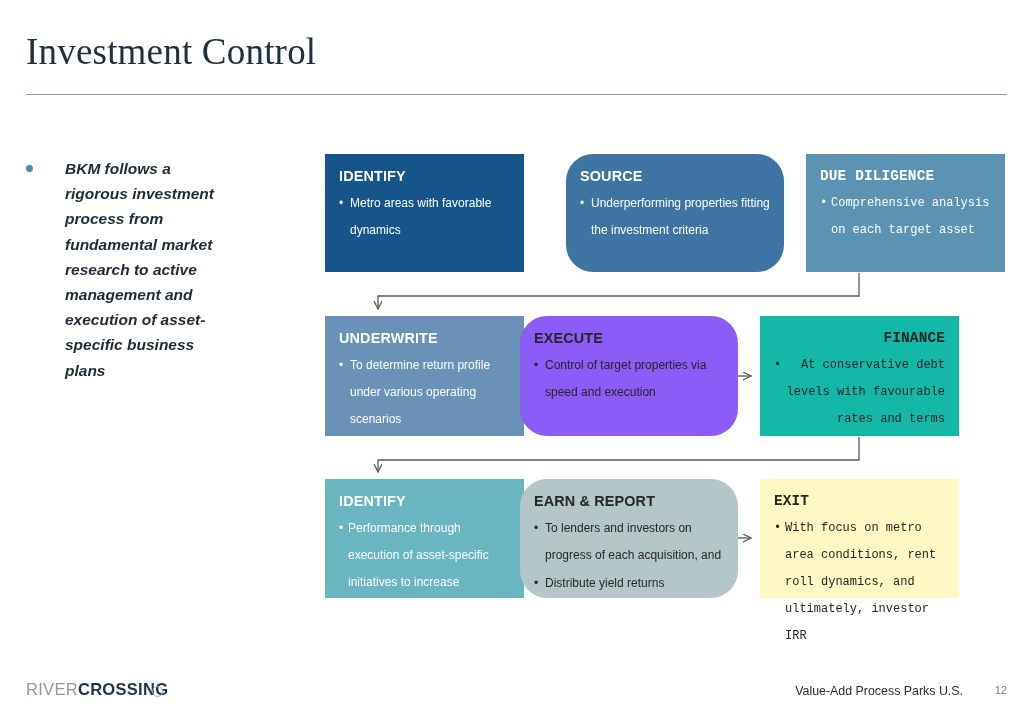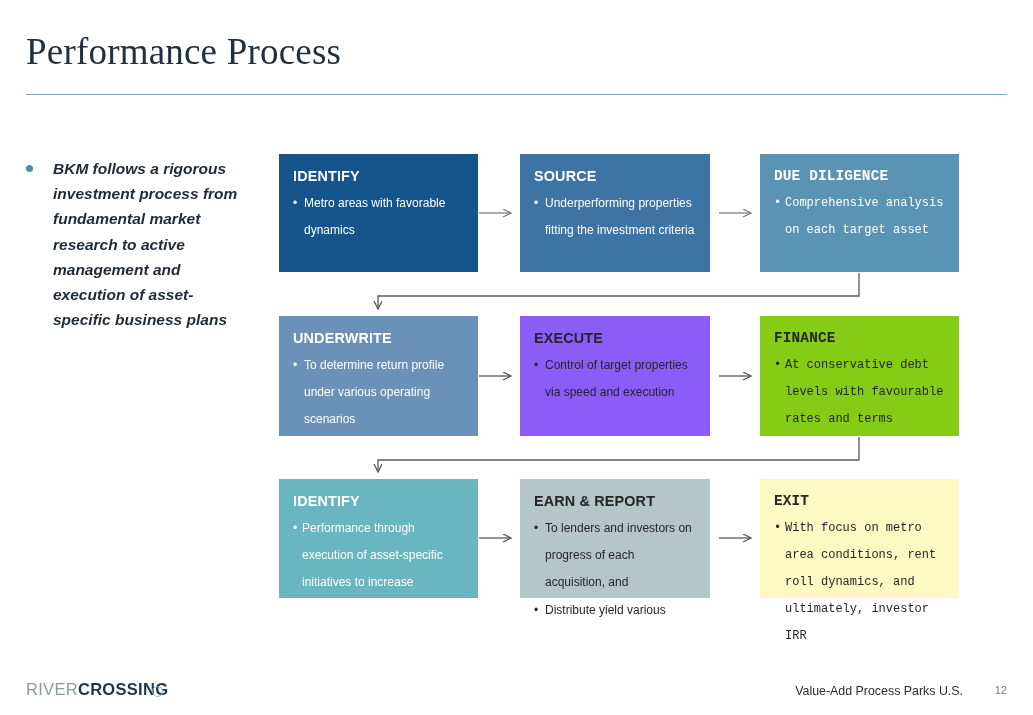--- a/index.html
+++ b/index.html
@@ -47,21 +47,21 @@
   }
   #left-note .dot {
     width: 7px;
     height: 7px;
     border-radius: 50%;
     background: #4a90ab;
     margin-top: 9px;
     flex: 0 0 auto;
   }
   #left-note .note-text {
-    margin-left: 20px;
+    margin-left: 32px;
     font-size: 15.5px;
     font-weight: bold;
     font-style: italic;
     line-height: 25.2px;
     color: #1f2b36;
   }
 
   
   .flow-box {
     position: absolute;
@@ -87,26 +87,26 @@
     margin-bottom: 1px;
   }
   .flow-box li::before {
     content: "\2022";
     position: absolute;
     left: 0;
     top: -0.5px;
   }
   .flow-box.tight li { padding-left: 9px; }
 
-  .light-text { color: #ffffff; }
+  .light-text { color: #ffffff; margin-left: 46px; }
   .dark-text  { color: #262626; }
 
   
   .col1 { left: 279px; width: 199px; }
-  .col2 { left: 520px; width: 190px; }
+  .col2 { left: 520px; width: 218px; border-radius: 27px; }
   .col3 { left: 760px; width: 199px; font-family: Liberation Mono, monospace; }
   .row1 { top: 154px;  height: 118px; }
   .row2 { top: 316px;  height: 120px; }
   .row3 { top: 479px;  height: 119px; }
 
   
   #connectors {
     position: absolute;
     left: 0;
     top: 0;
@@ -161,21 +161,21 @@
     position: absolute;
     right: 26px;
     top: 684px;
     font-size: 11px;
     color: #7a7a7a;
   }
 </style>
 </head>
 <body>
 
-<div id="slide-title">Performance Process</div>
+<div id="slide-title">Investment Control</div>
 <div id="title-rule"></div>
 
 <div id="left-note">
   <span class="dot"></span>
   <span class="note-text">BKM follows a rigorous investment process from fundamental market research to active management and execution of asset-specific business plans</span>
 </div>
 
 <svg id="connectors" viewBox="0 0 1033 715">
   <defs>
     <marker id="ah" markerWidth="10" markerHeight="10" refX="9" refY="4" orient="auto" markerUnits="userSpaceOnUse">
@@ -244,39 +244,39 @@
   </ul>
 </div>
 
 <div class="flow-box col2 row2 dark-text" style="background:#8b5cf6;">
   <div class="box-title">EXECUTE</div>
   <ul>
     <li>Control of target properties via speed and execution</li>
   </ul>
 </div>
 
-<div class="flow-box col3 row2 dark-text" style="background:#84cc16;">
+<div class="flow-box col3 row2 dark-text" style="background:#14b8a6;text-align:right;">
   <div class="box-title">FINANCE</div>
   <ul>
     <li>At conservative debt levels with favourable rates and terms</li>
   </ul>
 </div>
 
 <div class="flow-box col1 row3 light-text tight" style="background:#69b5c0;">
   <div class="box-title">IDENTIFY</div>
   <ul>
     <li>Performance through execution of asset-specific initiatives to increase occupancy and rental rates</li>
   </ul>
 </div>
 
 <div class="flow-box col2 row3 dark-text" style="background:#b4c6c7;">
   <div class="box-title">EARN &amp; REPORT</div>
   <ul>
     <li>To lenders and investors on progress of each acquisition, and</li>
-    <li>Distribute yield various</li>
+    <li>Distribute yield returns</li>
   </ul>
 </div>
 
 <div class="flow-box col3 row3 dark-text" style="background:#fef9c3;">
   <div class="box-title">EXIT</div>
   <ul>
     <li>With focus on metro area conditions, rent roll dynamics, and ultimately, investor IRR</li>
   </ul>
 </div>
 

